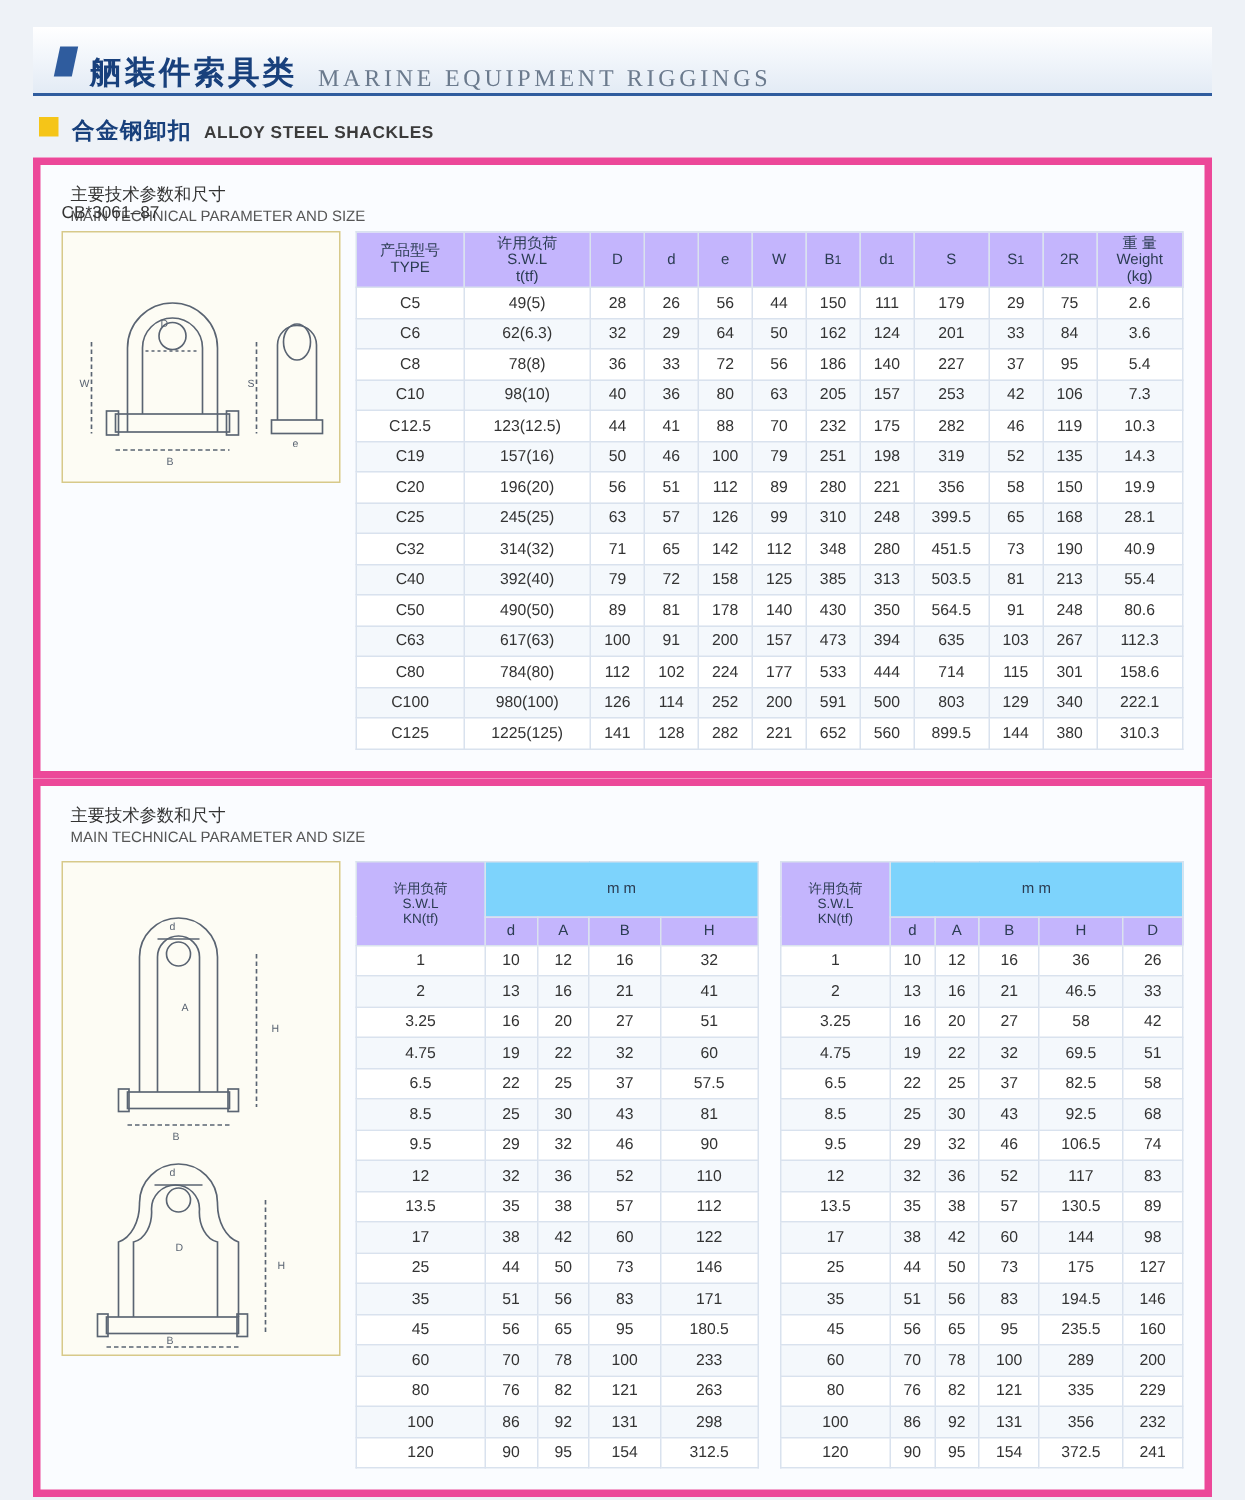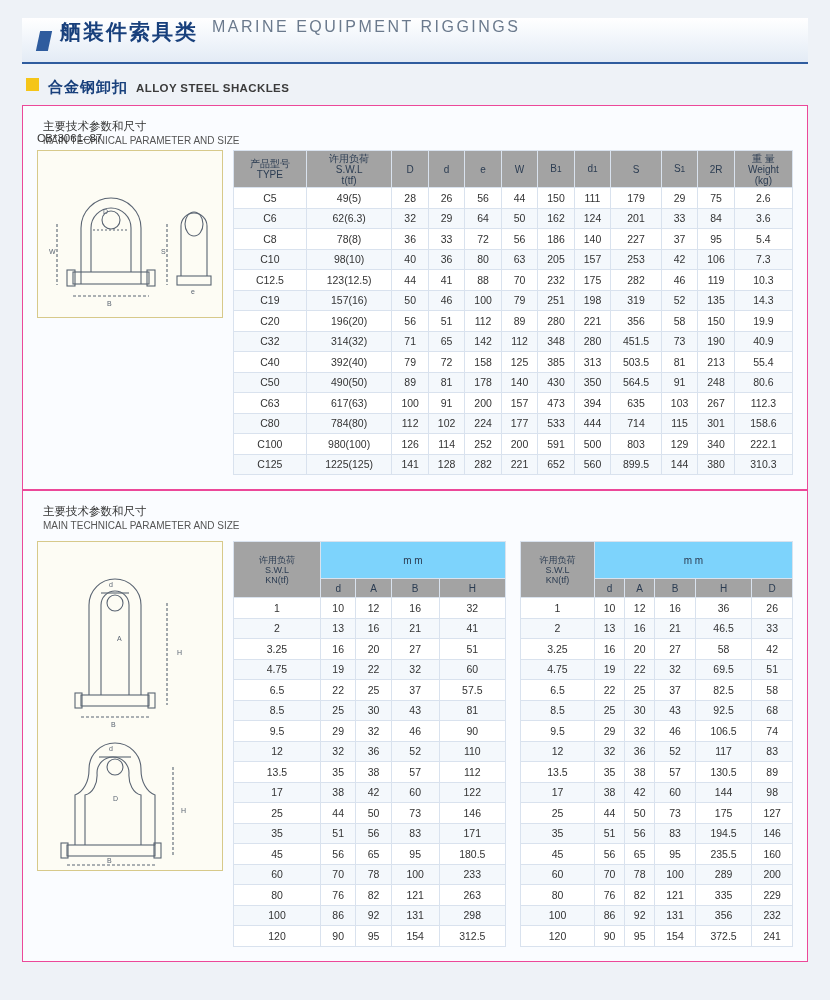--- a/index.html
+++ b/index.html
@@ -16,39 +16,39 @@
     box-sizing:border-box;
     padding:18px 22px 10px 22px;
   }
 
   
   .banner{
     position:relative;
     height:46px;
     background:linear-gradient(to bottom,#ffffff 0%,#f2f6fb 45%,#e3ebf5 100%);
     border-bottom:2px solid #2f5c9e;
-    display:flex;align-items:flex-start;
+    display:flex;align-items:flex-end;
     padding-left:38px;
     box-sizing:border-box;
   }
   .banner:before{
     content:"";
     position:absolute;left:16px;top:13px;
     width:12px;height:20px;
     background:#2f5c9e;
     transform:skewX(-12deg);
   }
   .banner .cn{
     font-size:21px;font-weight:bold;color:#18407c;
     letter-spacing:2px;
     margin-right:14px;
   }
   .banner .en{
     font-size:16px;color:#6b7a8d;letter-spacing:2.5px;
-    font-family:Liberation Sans, sans-serif;
+    font-family:Liberation Serif, serif;
   }
 
   
   .sec-title{
     display:flex;align-items:baseline;
     margin:14px 0 8px 4px;
     text-align:center;
   }
   .sec-title .mark{
     width:13px;height:13px;background:#f5c518;
@@ -57,21 +57,21 @@
   .sec-title .cn{
     font-size:15px;font-weight:bold;color:#18407c;
     letter-spacing:1px;margin-right:8px;white-space:nowrap;
   }
   .sec-title .en{
     font-size:11.5px;font-weight:bold;color:#3b3b3b;letter-spacing:.4px;
   }
 
   
   .panel{
-    border:1px solid #ec4899;
+    border:5px solid #ec4899;
     background:#fafcff;
     padding:12px 14px 14px 14px;
     box-sizing:border-box;
   }
   .sub-head{
     margin:0 0 8px 6px;
   }
   .sub-head .cn{font-size:11.5px;color:#333;display:block;line-height:16px;}
   .sub-head .en{font-size:10px;color:#555;display:block;line-height:14px;}
 
@@ -98,21 +98,21 @@
   th,td{
     border:1px solid #d9e2ee;
     text-align:center;
     font-size:10.5px;
     color:#333;
     height:19.5px;
     padding:0 2px;
     white-space:nowrap;
   }
   thead th{
-    background:#a3a3a3;
+    background:#c4b5fd;
     font-weight:normal;
     color:#2b3c52;
     line-height:11px;
     font-size:10px;
     height:36px;
   }
   tbody tr:nth-child(odd){background:#ffffff;}
   tbody tr:nth-child(even){background:#f4f8fc;}
 
   .tbl-wrap{flex:1;min-width:0;}
@@ -291,20 +291,34 @@
                 <td>56</td>
                 <td>51</td>
                 <td>112</td>
                 <td>89</td>
                 <td>280</td>
                 <td>221</td>
                 <td>356</td>
                 <td>58</td>
                 <td>150</td>
                 <td>19.9</td>
+              </tr>
+              <tr>
+                <td>C25</td>
+                <td>245(25)</td>
+                <td>63</td>
+                <td>57</td>
+                <td>126</td>
+                <td>99</td>
+                <td>310</td>
+                <td>248</td>
+                <td>399.5</td>
+                <td>65</td>
+                <td>168</td>
+                <td>28.1</td>
               </tr>
               <tr>
                 <td>C32</td>
                 <td>314(32)</td>
                 <td>71</td>
                 <td>65</td>
                 <td>142</td>
                 <td>112</td>
                 <td>348</td>
                 <td>280</td>

